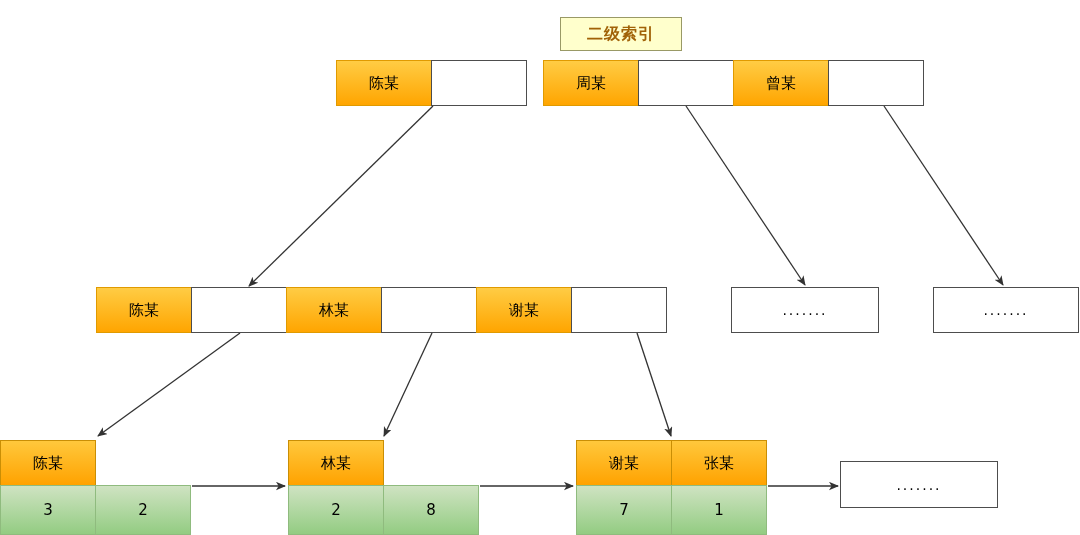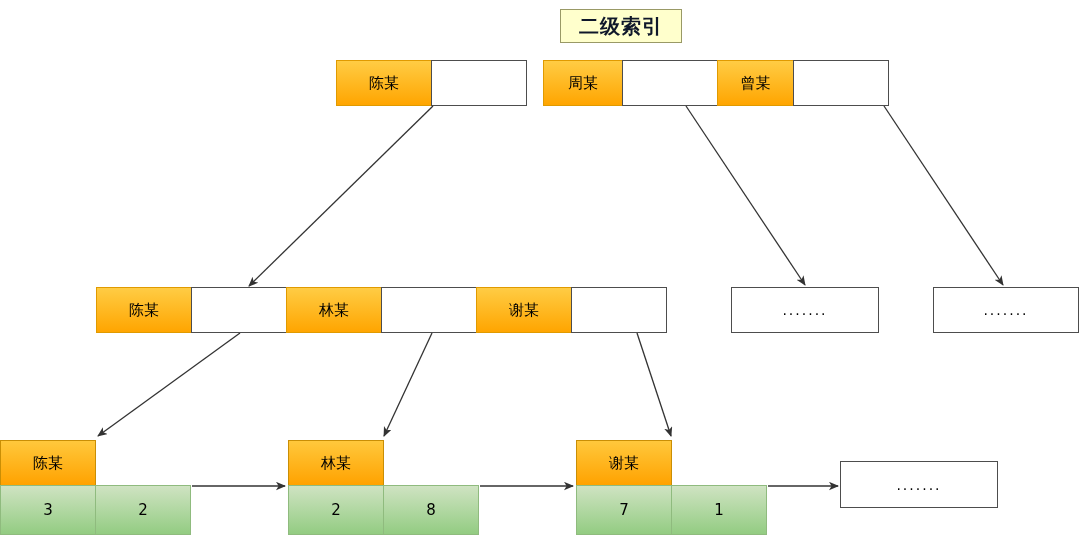--- a/index.html
+++ b/index.html
@@ -20,31 +20,31 @@
     position: absolute;
     left: 0; top: 0;
     width: 1080px;
     height: 535px;
   }
 
   
   .title-box {
     position: absolute;
     left: 560px;
-    top: 9px;
+    top: 17px;
     width: 122px;
     height: 34px;
     background: #ffffcc;
     border: 1.5px solid #999966;
     display: flex;
     align-items: center;
     justify-content: center;
-    font-size: 20px;
+    font-size: 16px;
     font-weight: bold;
-    color: #0f172a;
+    color: #a16207;
     letter-spacing: 1px;
     box-sizing: border-box;
   }
 
   
   .index-node {
     position: absolute;
     display: flex;
     height: 46px;
     box-sizing: border-box;
@@ -144,23 +144,23 @@
   <line x1="480" y1="486" x2="573" y2="486" stroke="#333333" stroke-width="1.3" marker-end="url(#ah)"></line>
 
   <line x1="768" y1="486" x2="838" y2="486" stroke="#333333" stroke-width="1.3" marker-end="url(#ah)"></line>
 </svg>
 
 <div class="title-box">二级索引</div>
 
 <div class="index-node" id="root-node" style="left:336px; top:60px;">
     <div class="cell key" style="width: 96px;">陈某</div>
     <div class="cell ptr" style="width: 96px;"></div>
-    <div class="cell key" style="width: 80px; margin-left: 16px;">周某</div>
-    <div class="cell ptr" style="width: 96px;"></div>
-    <div class="cell key" style="width: 77px;">曾某</div>
+    <div class="cell key" style="width: 96px; margin-left: 16px;">周某</div>
+    <div class="cell ptr" style="width: 96px;"></div>
+    <div class="cell key" style="width: 96px;">曾某</div>
     <div class="cell ptr" style="width: 96px;"></div>
   </div>
 
 <div class="index-node" id="middle-node" style="left:96px; top:287px;">
     <div class="cell key" style="width: 96px;">陈某</div>
     <div class="cell ptr" style="width: 96px;"></div>
     <div class="cell key" style="width: 96px;">林某</div>
     <div class="cell ptr" style="width: 96px;"></div>
     <div class="cell key" style="width: 96px;">谢某</div>
     <div class="cell ptr" style="width: 96px;"></div>
@@ -183,20 +183,21 @@
       <div class="lcell">林某</div>
     </div>
     <div class="leaf-row vals">
       <div class="lcell">2</div>
       <div class="lcell">8</div>
     </div>
   </div>
 <div class="leaf-node" id="leaf-3" style="left:576px; top:440px;">
     <div class="leaf-row keys">
       <div class="lcell">谢某</div>
+      <div class="lcell">张某</div>
     </div>
     <div class="leaf-row vals">
       <div class="lcell">7</div>
       <div class="lcell">1</div>
     </div>
   </div>
 
 <div class="dots-box" style="left:840px; top:461px; width:158px; height:47px;">.......</div>
 
 </body></html>

